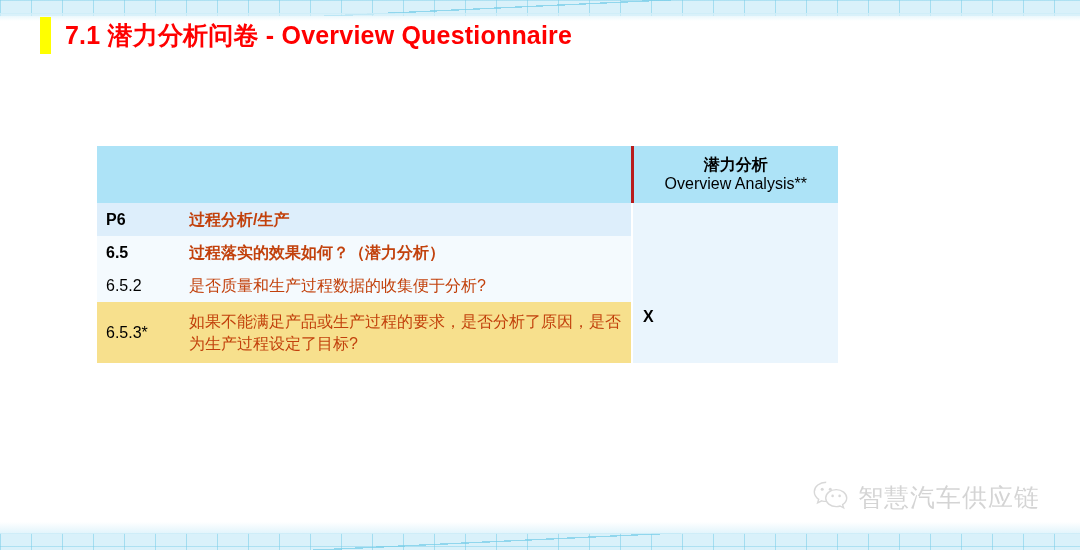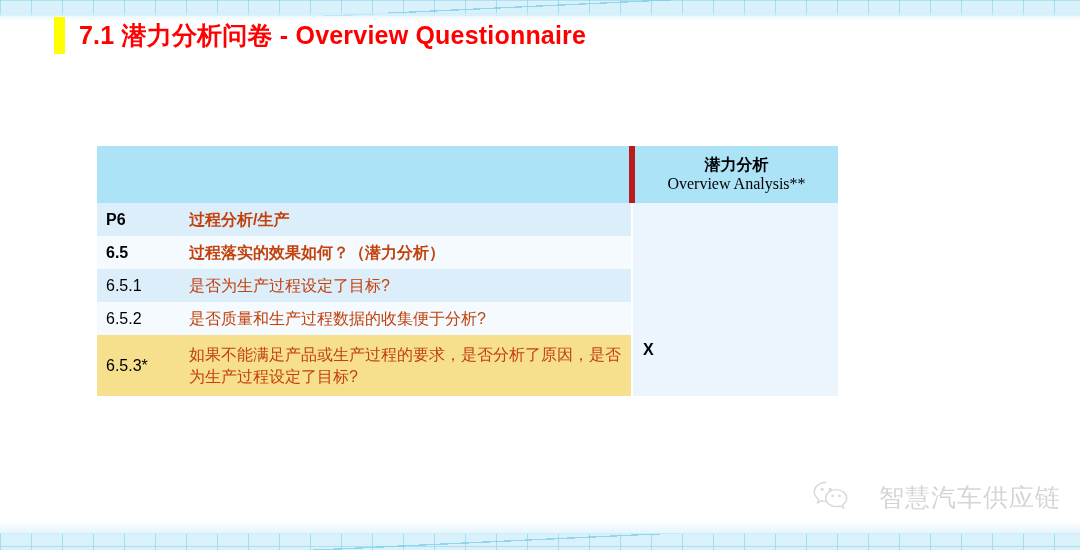--- a/index.html
+++ b/index.html
@@ -61,21 +61,21 @@
   }
   .band-fade.bottom {
     top: 522px;
     height: 12px;
     background: linear-gradient(to top, rgba(217,241,250,0.8), rgba(255,255,255,0));
   }
 
   
   .title-row {
     position: absolute;
-    left: 54px;
+    left: 40px;
     top: 16px;
     display: flex;
     align-items: center;
     height: 38px;
   }
   .title-bar {
     width: 11px;
     height: 37px;
     background: #ffff00;
     flex: 0 0 auto;
@@ -115,22 +115,21 @@
   }
   th.head-blank-id,
   th.head-blank-text {
     border-right: 2px solid #ffffff;
   }
   th.head-blank-id { border-right: 0; }
   th.head-pa {
     text-align: center;
     padding: 0 8px;
     color: #000000;
-    border-left: 6px solid #b91c1c;
-    font-family: Liberation Serif, serif;
+    border-left: 3px solid #b91c1c;
   }
   .head-cn {
     font-size: 16px;
     font-weight: bold;
     line-height: 1.15;
     display: block;
   }
   .head-en {
     font-size: 16px;
     font-weight: normal;
@@ -183,21 +182,20 @@
 
   
   .watermark {
     position: absolute;
     left: 812px;
     top: 480px;
     display: flex;
     align-items: center;
     opacity: 0.42;
     pointer-events: none;
-    gap: 21px;
   }
   .wm-logo { flex: 0 0 auto; margin-right: 8px; }
   .wm-text {
     font-size: 25px;
     color: #9a9a9a;
     letter-spacing: 1px;
     line-height: 1;
     white-space: nowrap;
     font-family: "DejaVu Sans", sans-serif;
   }
@@ -233,25 +231,20 @@
   </thead>
   <tbody>
     <tr class="r1 shade-a bold">
       <td class="c-id">P6</td>
       <td class="c-text">过程分析/生产</td>
       <td class="c-pa"></td>
     </tr>
     <tr class="r2 shade-b bold">
       <td class="c-id">6.5</td>
       <td class="c-text">过程落实的效果如何？（潜力分析）</td>
-      <td class="c-pa"></td>
-    </tr>
-    <tr class="r3 shade-a">
-      <td class="c-id">6.5.1</td>
-      <td class="c-text">是否为生产过程设定了目标?</td>
       <td class="c-pa"></td>
     </tr>
     <tr class="r4 shade-b">
       <td class="c-id">6.5.2</td>
       <td class="c-text">是否质量和生产过程数据的收集便于分析?</td>
       <td class="c-pa"></td>
     </tr>
     <tr class="r5 hl">
       <td class="c-id">6.5.3*</td>
       <td class="c-text">如果不能满足产品或生产过程的要求，是否分析了原因，是否为生产过程设定了目标?</td>

